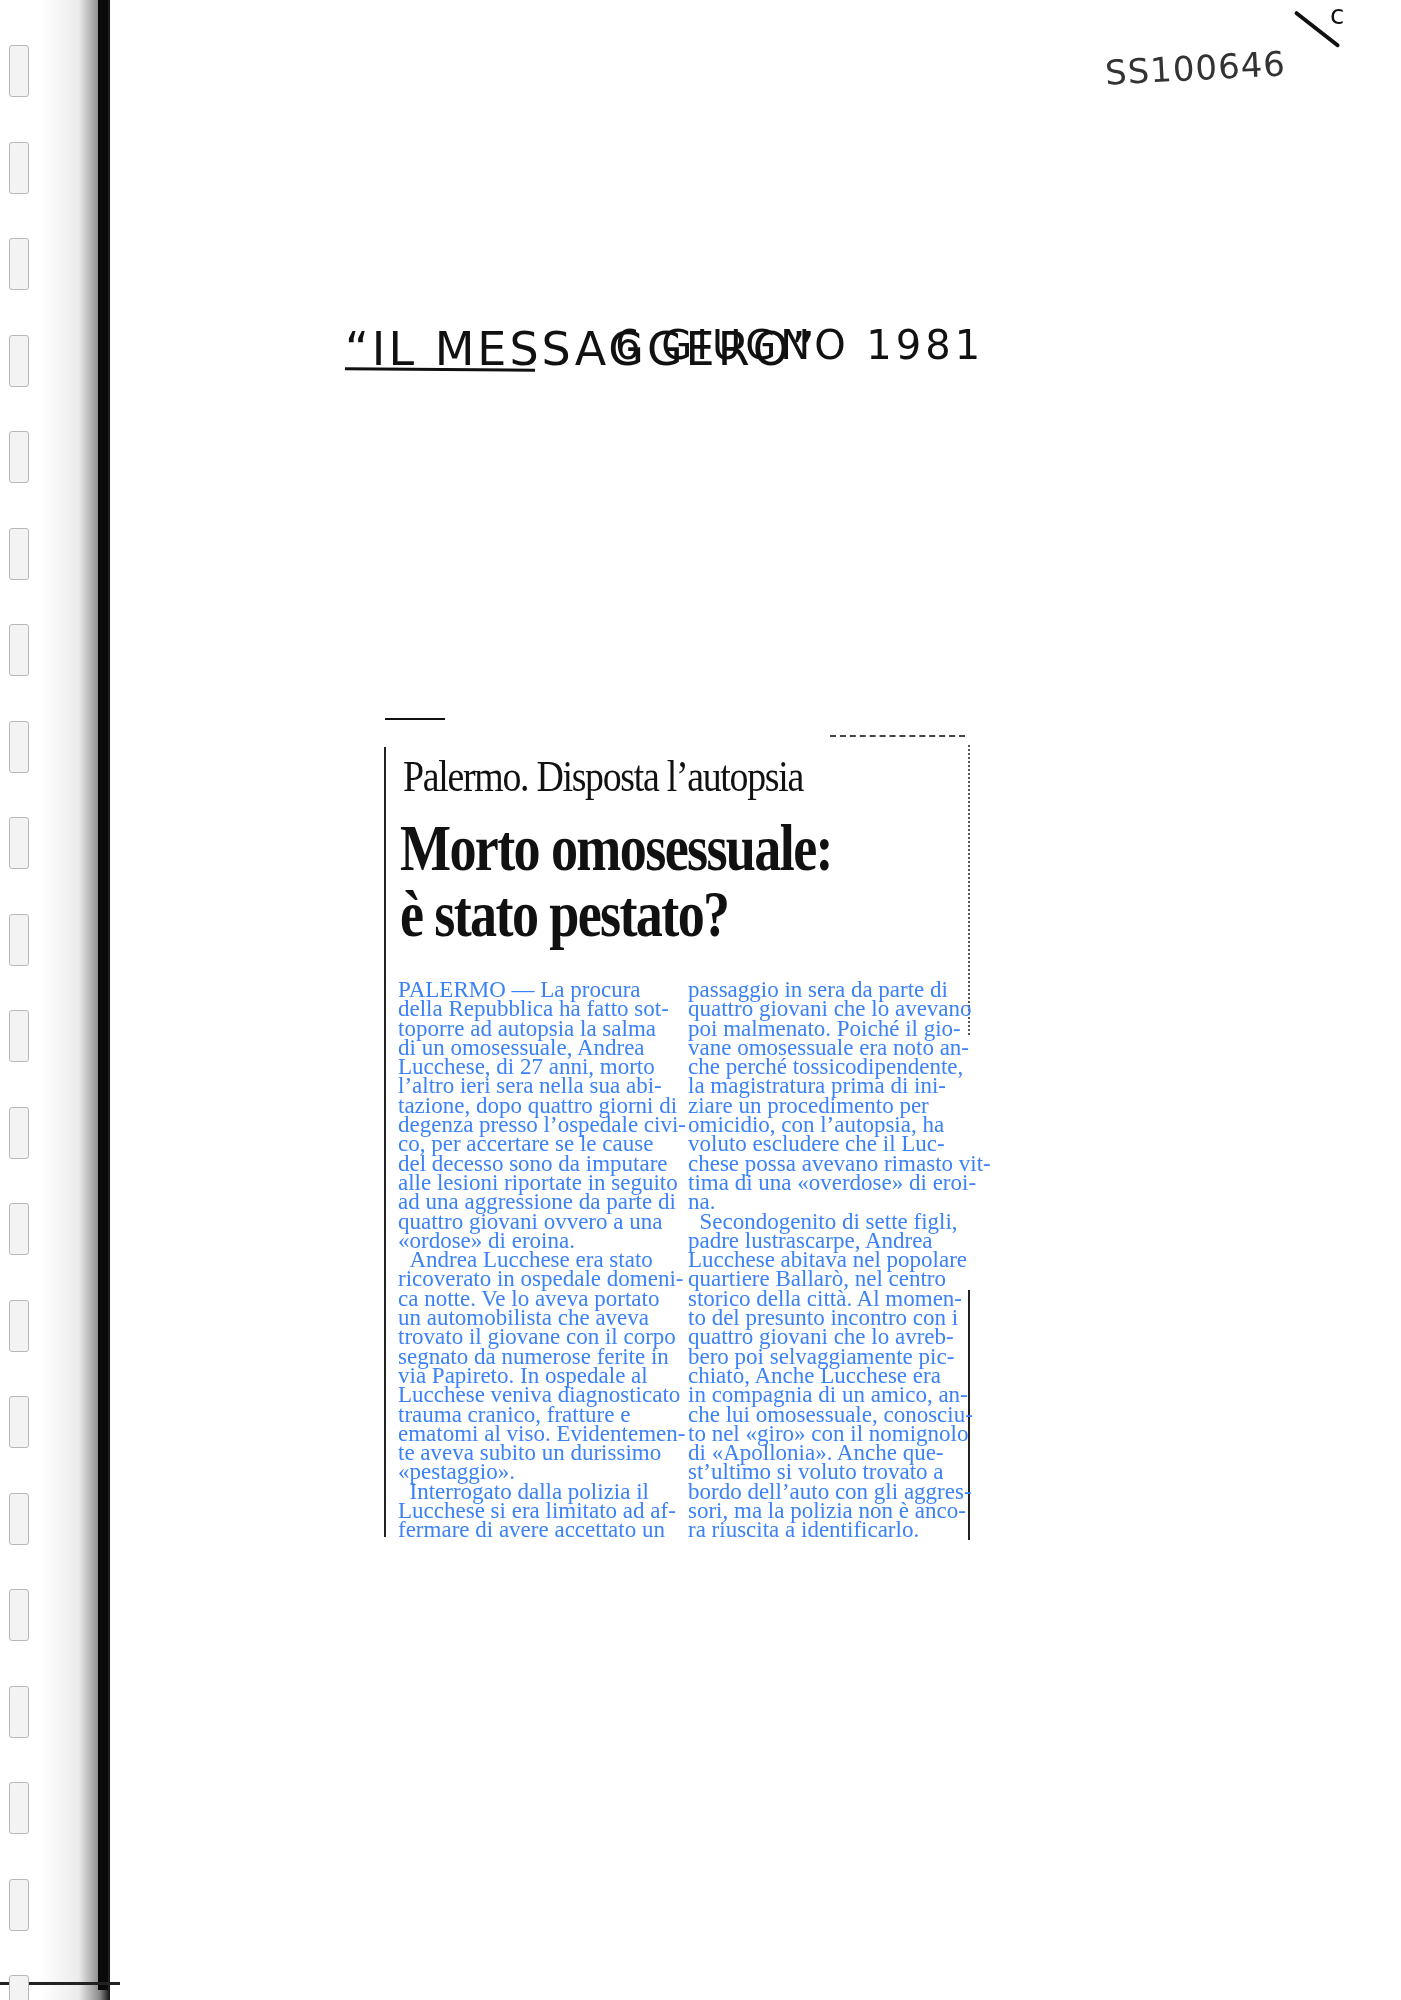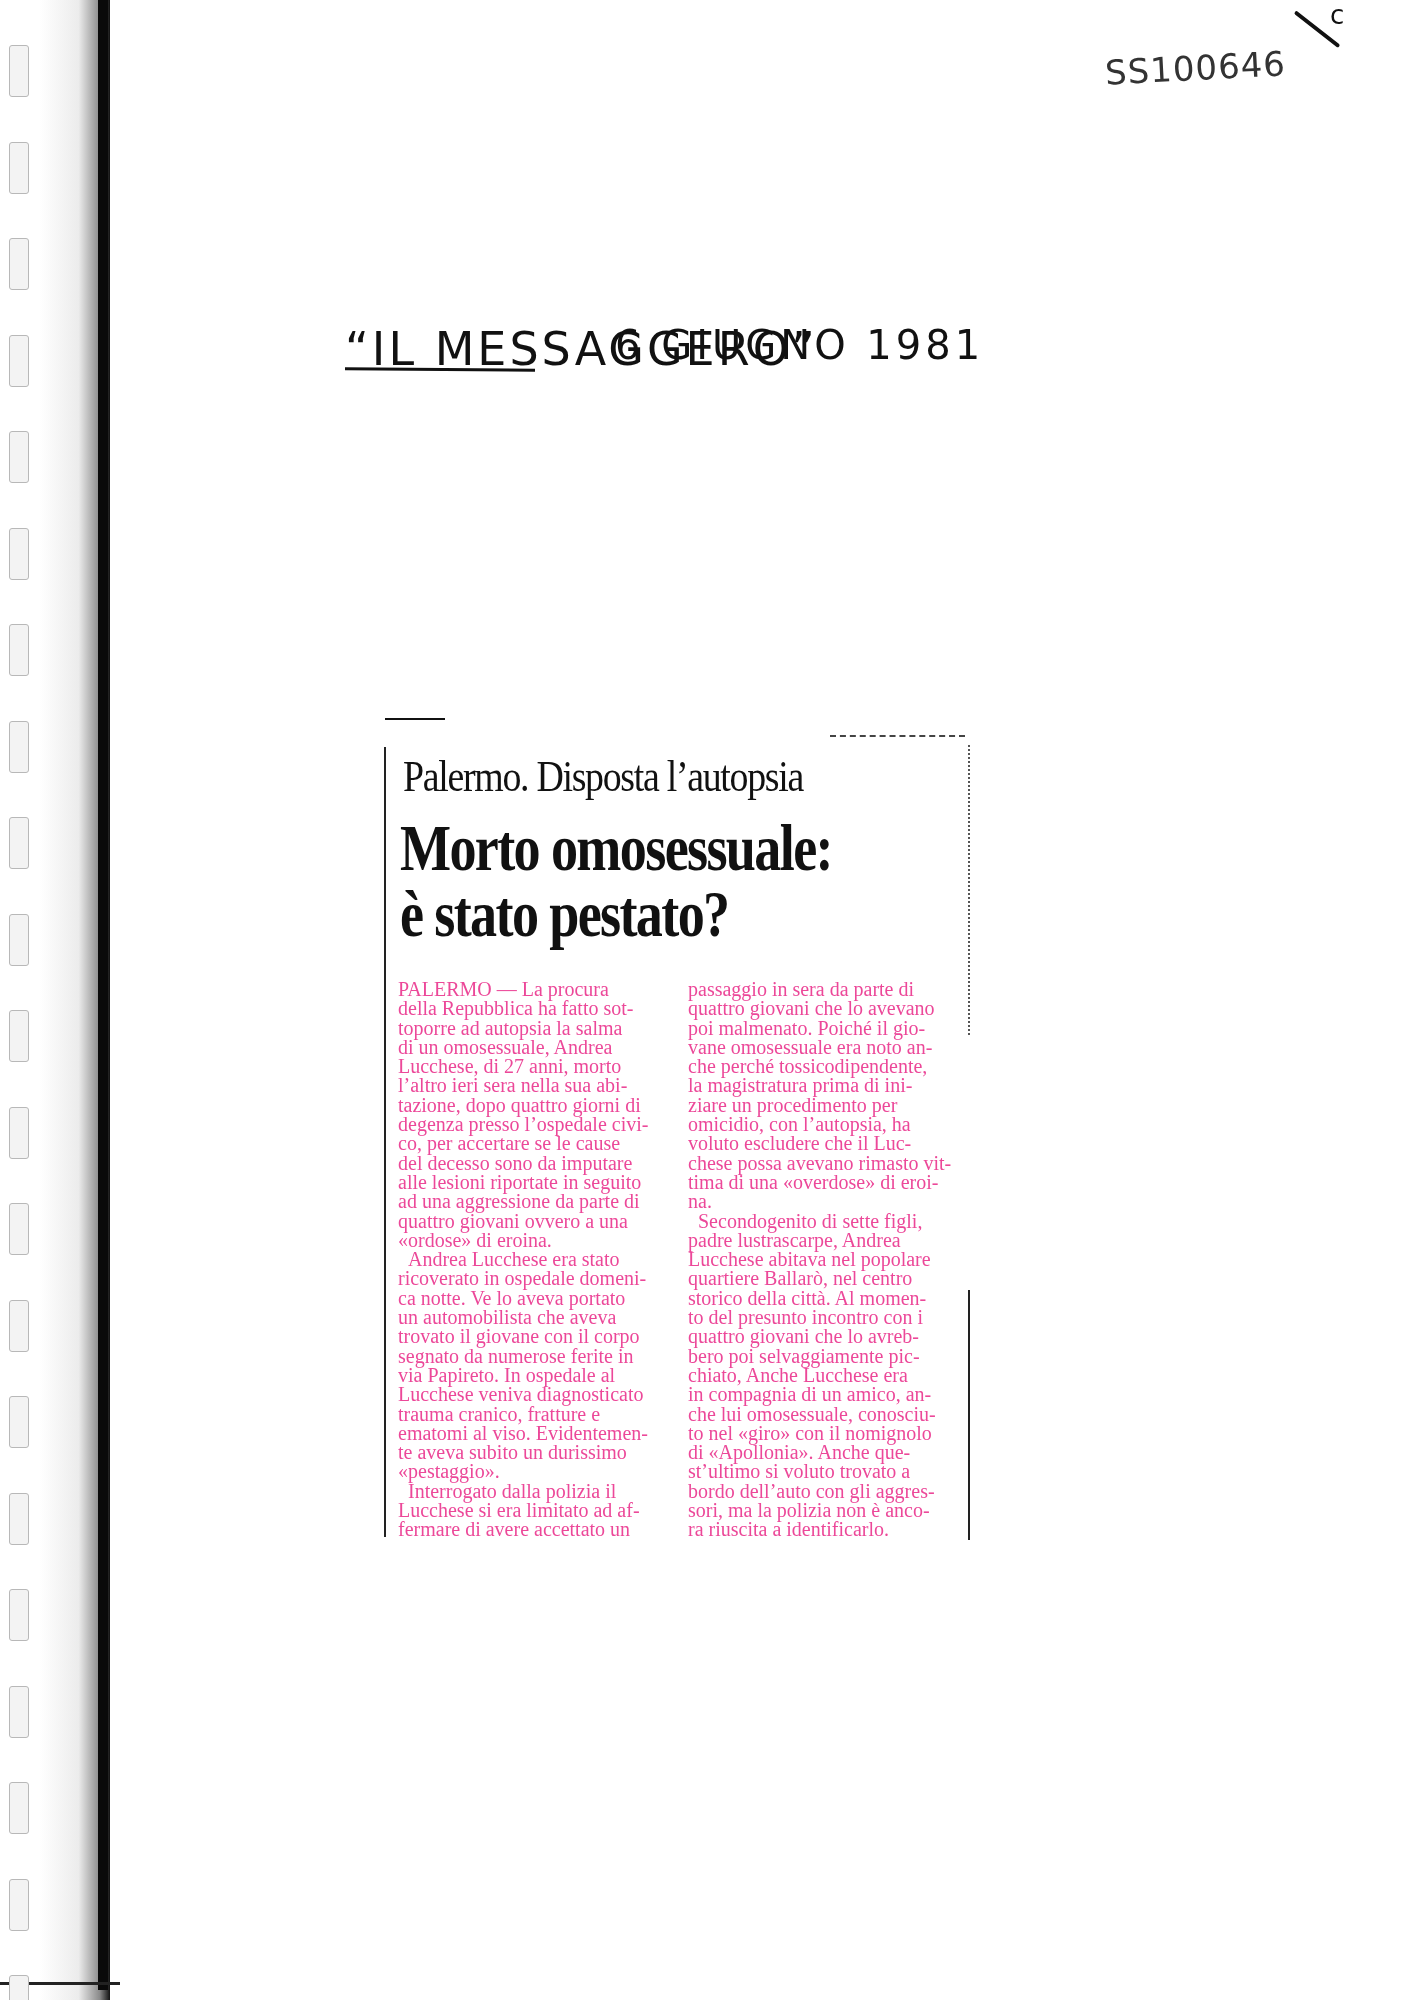--- a/index.html
+++ b/index.html
@@ -47,22 +47,22 @@
 
   .kicker {
     position: absolute; left: 403px; top: 752px; font-size: 44px; line-height: 50px;
     letter-spacing: -1.5px; white-space: nowrap; transform: scaleX(0.86); transform-origin: left top;
   }
   .headline {
     position: absolute; left: 400px; top: 815px; font-size: 66px; line-height: 66px; font-weight: bold;
     letter-spacing: -2px; white-space: nowrap; transform: scaleX(0.82); transform-origin: left top;
   }
   .col {
-    position: absolute; top: 980px; font-family: "Liberation Serif", serif; font-size: 20px;
-    line-height: 19.3px; color: #ec4899;
+    position: absolute; top: 980px; font-family: "Liberation Serif", serif; font-size: 23px;
+    line-height: 19.3px; color: #3b82f6;
   }
   .col-left { left: 398px; width: 268px; }
   .col-right { left: 688px; width: 270px; }
   .col .line { display: block; white-space: nowrap; }
 </style>
 </head>
 <body>
 
 <div class="binder-shadow"></div>
 <div class="binder-line"></div>

